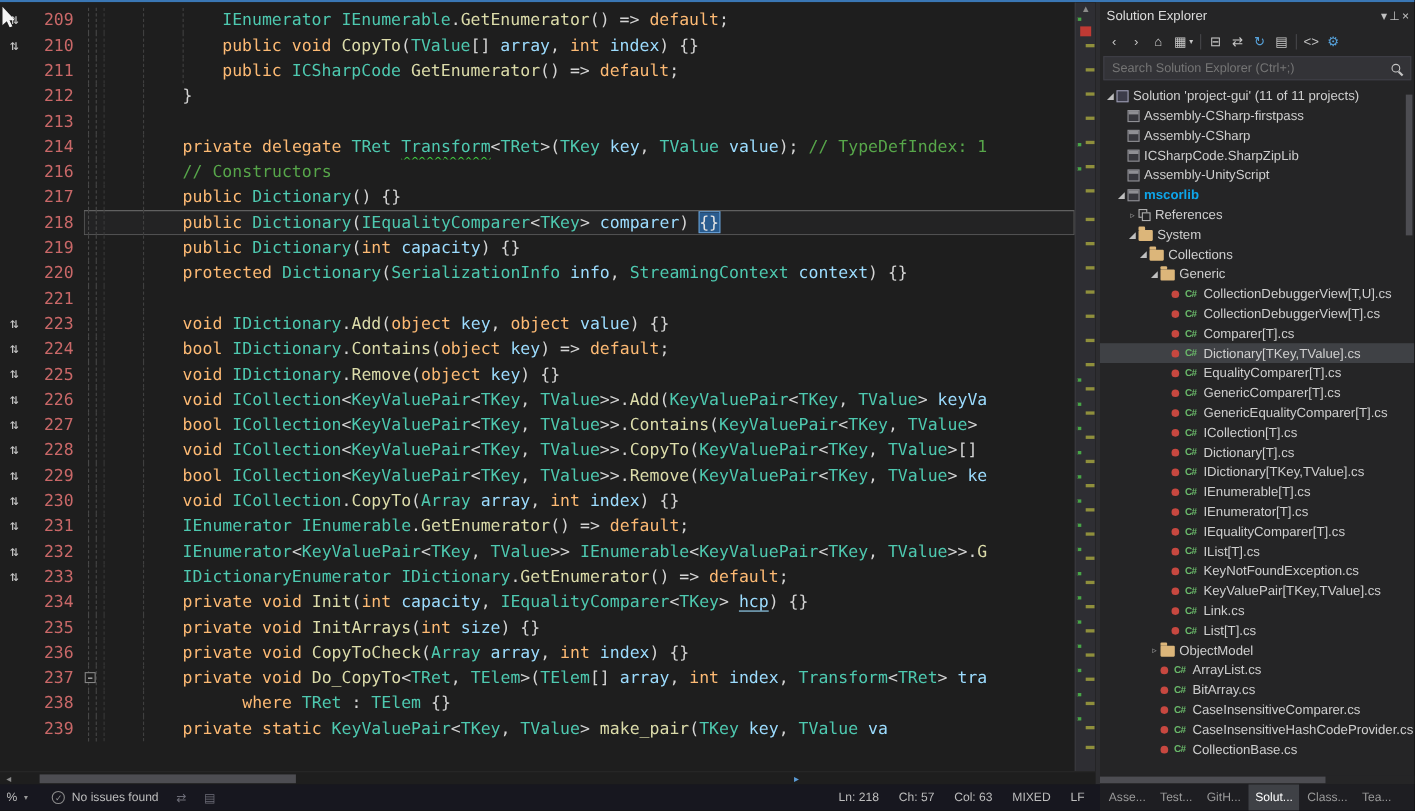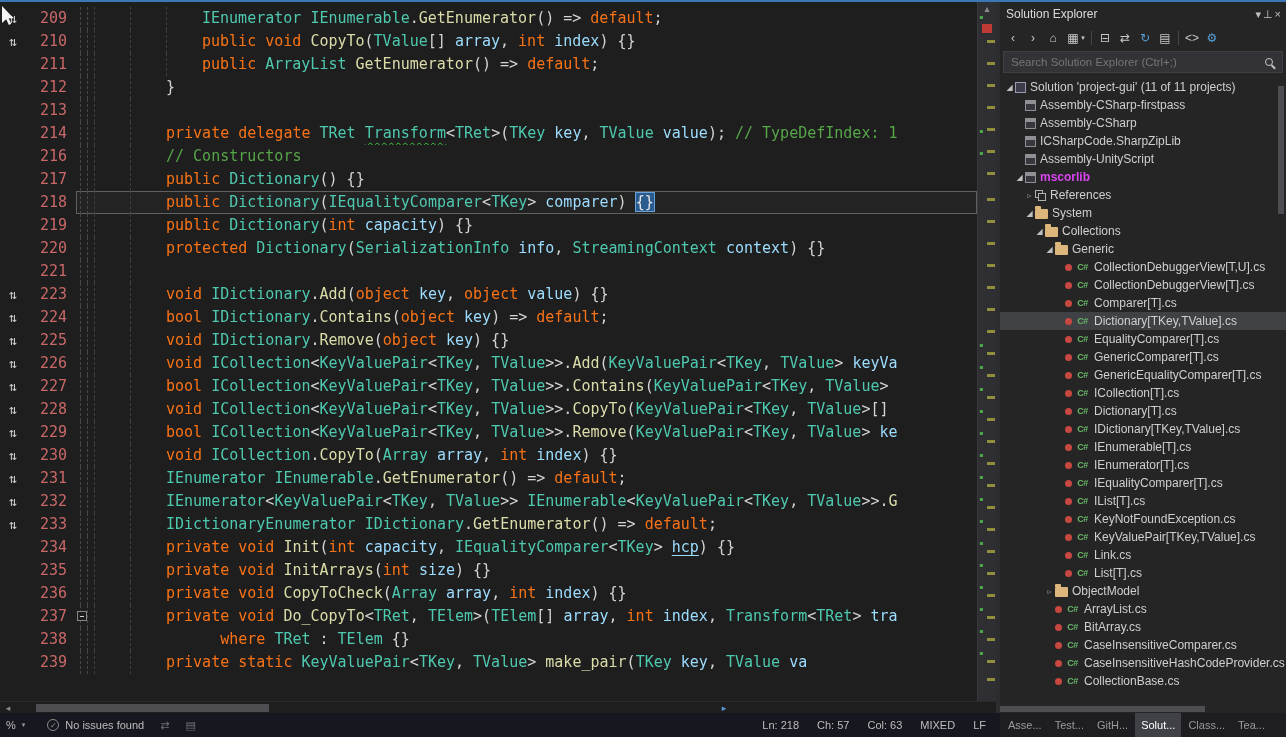--- a/index.html
+++ b/index.html
@@ -16,21 +16,21 @@
   .cell-num{width:50px;flex:none;text-align:right;padding-right:9px;color:#c96868;}
   .codewrap{flex:1;display:flex;min-width:0;margin-right:19px;position:relative;}
   .cl.cur .codewrap{box-shadow:inset 0 0 0 1px #606060;background:#232324;}
   .cell-outline{width:18px;flex:none;position:relative;}
   .cell-outline::before{content:"";position:absolute;left:4px;top:0;bottom:0;border-left:1px dashed #474747;}
   .cell-outline::after{content:"";position:absolute;left:11px;top:0;bottom:0;border-left:1px dashed #474747;}
   .foldbox{position:absolute;left:1px;top:6px;width:10px;height:10px;border:1px solid #858585;background:#1e1e1e;z-index:2;}
   .foldbox::before{content:"";position:absolute;left:2px;right:2px;top:4px;height:1px;background:#cfcfcf;}
   .code{flex:1;min-width:0;overflow:hidden;white-space:pre;color:#d4d4d4;}
   .g{display:inline-block;width:36px;height:23px;border-left:1px dashed #3f3f3f;vertical-align:top;}
-  .tk-k{color:#f97316;} .tk-t{color:#4ec9b0;} .tk-m{color:#dcdcaa;} .tk-v{color:#9cdcfe;}
+  .tk-k{color:#fdba74;} .tk-t{color:#4ec9b0;} .tk-m{color:#dcdcaa;} .tk-v{color:#9cdcfe;}
   .tk-p{color:#d4d4d4;} .tk-c{color:#57a64a;}
   .tk-tq{color:#4ec9b0;text-decoration:underline wavy #3ec13e 1px;text-underline-offset:4px;}
   .tk-vu{color:#9cdcfe;text-decoration:underline;text-underline-offset:3px;}
   .tk-bh{color:#e4e4e4;background:#2a5c8f;box-shadow:0 0 0 1px #69a2d8;}
   
   .vscroll{position:absolute;top:0;right:0;bottom:0;width:19px;background:#2e2e33;border-left:1px solid #3a3a3e;}
   .vscroll .uparrow{height:14px;line-height:13px;text-align:center;color:#8a8a8a;font-size:10px;}
   .mark{position:absolute;}
   .mark.g{left:1px;width:4px;height:3px;background:#47a647;}
   .mark.o{left:9px;width:8px;height:3px;background:#8f8f3c;}
@@ -65,21 +65,21 @@
   .tb-icon.blue{color:#56a0d8;}
   .tb-icon.caret{width:8px;font-size:7px;margin-left:-4px;}
   .tb-sep{width:1px;height:14px;background:#46464a;margin:0 3px;}
   .p-search{height:22px;flex:none;margin:1px 3px 3px 3px;background:#333337;border:1px solid #3f3f46;display:flex;align-items:center;padding:0 5px;}
   .p-search input{flex:1;min-width:0;background:transparent;border:0;outline:0;color:#9a9a9a;font-size:11.5px;font-family:inherit;}
   .mag{width:8px;height:8px;border:1.5px solid #c5c5c5;border-radius:50%;position:relative;flex:none;margin-right:4px;}
   .mag::after{content:"";position:absolute;width:5px;height:1.5px;background:#c5c5c5;transform:rotate(45deg);right:-4px;bottom:-2px;}
   .p-tree{flex:1;min-height:0;position:relative;overflow:hidden;padding-top:2px;}
   .trow{height:18px;display:flex;align-items:center;font-size:12px;color:#cfcfcf;white-space:nowrap;}
   .trow.sel{background:#3f4145;}
-  .trow.bold .lab{font-weight:bold;color:#d946ef;}
+  .trow.bold .lab{font-weight:bold;color:#0ea5e9;}
   .arr{width:11px;flex:none;text-align:center;font-size:8px;color:#c0c0c0;}
   .arr.c{color:#9a9a9a;}
   .lab{margin-left:4px;}
   .icon-sln{width:11px;height:11px;flex:none;border:1px solid #9a9ab0;background:#3c3c4a;}
   .icon-proj{width:11px;height:11px;flex:none;border:1px solid #8f8f94;background:#37373d;position:relative;}
   .icon-proj::before{content:"";position:absolute;left:0;right:0;top:0;height:3px;background:#8f8f94;}
   .icon-refs{width:11px;height:11px;flex:none;position:relative;}
   .icon-refs::before{content:"";position:absolute;left:0;top:0;width:6px;height:6px;border:1px solid #b0b0b0;}
   .icon-refs::after{content:"";position:absolute;right:0;bottom:0;width:6px;height:6px;border:1px solid #b0b0b0;background:#252526;}
   .icon-fold{width:13px;height:10px;flex:none;background:#dcb67a;border-radius:1px;position:relative;margin-top:1px;}
@@ -119,21 +119,21 @@
               <div class="codewrap">
                 <div class="cell-outline"></div>
                 <div class="code"><span class="g"></span><span class="g"></span><span class="g"></span><span class="tk-k">public</span><span class="tk-p"> </span><span class="tk-k">void</span><span class="tk-p"> </span><span class="tk-m">CopyTo</span><span class="tk-p">(</span><span class="tk-t">TValue</span><span class="tk-p">[] </span><span class="tk-v">array</span><span class="tk-p">, </span><span class="tk-k">int</span><span class="tk-p"> </span><span class="tk-v">index</span><span class="tk-p">) {}</span></div>
               </div>
             </div>
             <div class="cl">
               <div class="cell-glyph"></div>
               <div class="cell-num">211</div>
               <div class="codewrap">
                 <div class="cell-outline"></div>
-                <div class="code"><span class="g"></span><span class="g"></span><span class="g"></span><span class="tk-k">public</span><span class="tk-p"> </span><span class="tk-t">ArrayList</span><span class="tk-p"> </span><span class="tk-m">GetEnumerator</span><span class="tk-p">() =&gt; </span><span class="tk-k">default</span><span class="tk-p">;</span></div>
+                <div class="code"><span class="g"></span><span class="g"></span><span class="g"></span><span class="tk-k">public</span><span class="tk-p"> </span><span class="tk-t">ICSharpCode</span><span class="tk-p"> </span><span class="tk-m">GetEnumerator</span><span class="tk-p">() =&gt; </span><span class="tk-k">default</span><span class="tk-p">;</span></div>
               </div>
             </div>
             <div class="cl">
               <div class="cell-glyph"></div>
               <div class="cell-num">212</div>
               <div class="codewrap">
                 <div class="cell-outline"></div>
                 <div class="code"><span class="g"></span><span class="g"></span><span class="tk-p">}</span></div>
               </div>
             </div>

